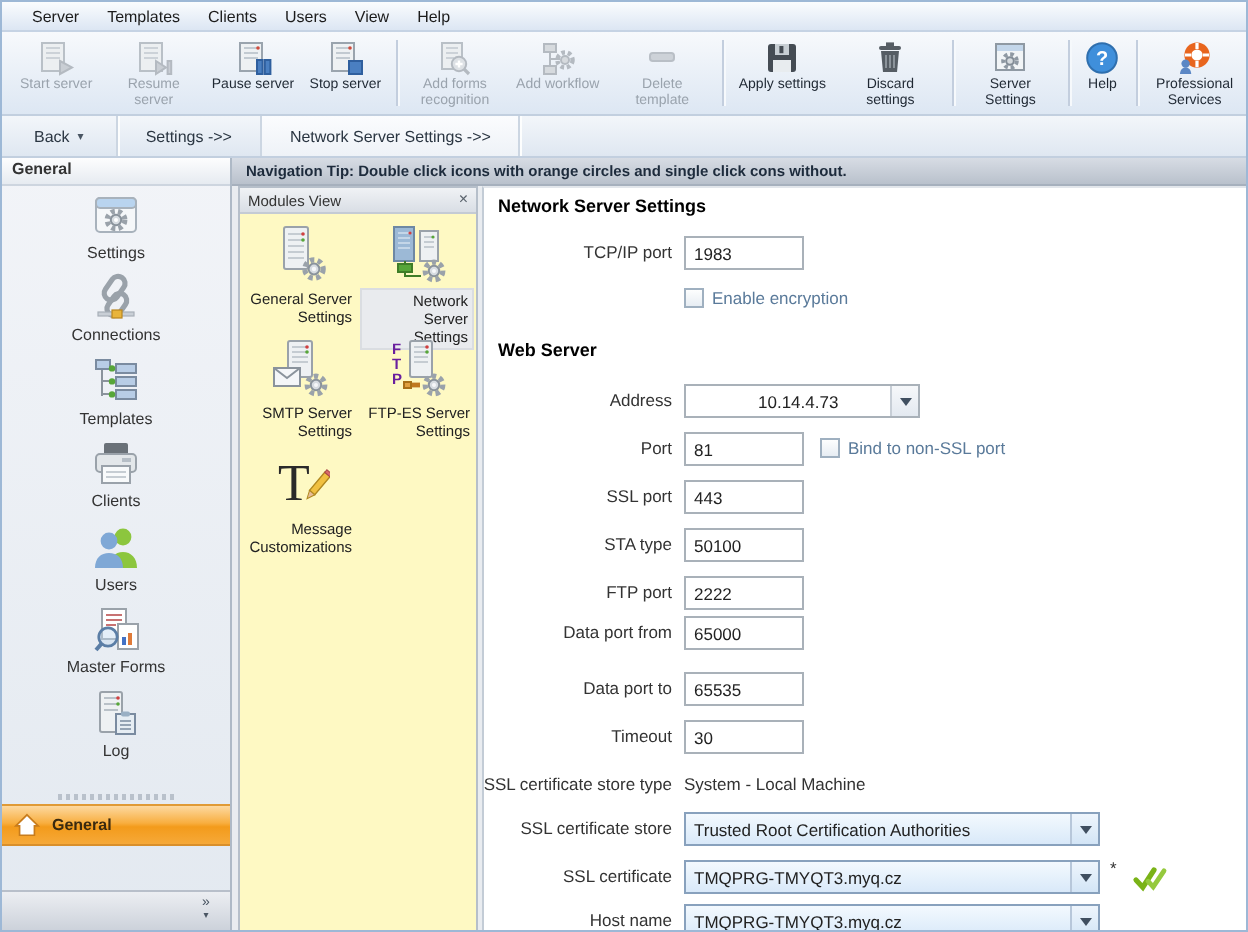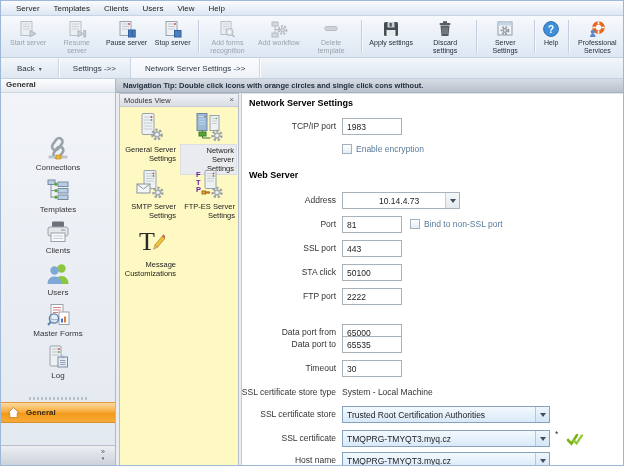--- a/index.html
+++ b/index.html
@@ -233,20 +233,30 @@
       <span>Settings -&gt;&gt;</span>
     </div>
     <div class="bbtn current">
       <span>Network Server Settings -&gt;&gt;</span>
     </div>
   </div>
 
   <div class="sidebar">
     <div class="side-header">General</div>
 
+    <div class="side-item" style="top:16px">
+      <svg class="sicon" viewBox="0 0 26 26">
+          <rect x="3" y="4" width="20" height="17" rx="2" fill="#f5f7f9" stroke="#a8b2bc"></rect>
+          <rect x="3" y="4" width="20" height="5" rx="2" fill="#b9d4ef" stroke="#a8b2bc"></rect>
+          <circle cx="13" cy="15" r="4.4" fill="none" stroke="#9aa2aa" stroke-width="2.6" stroke-dasharray="2 1.6"></circle>
+          <circle cx="13" cy="15" r="2.6" fill="#d7dce1" stroke="#8a939c"></circle>
+          <circle cx="13" cy="15" r="1" fill="#fff"></circle>
+        </svg>
+      <span class="slabel">Settings</span>
+    </div>
     <div class="side-item" style="top:57px">
       <svg class="sicon" viewBox="0 0 26 26">
           <g stroke="#9aa2aa" stroke-width="2.6" fill="none">
             <rect x="9" y="2" width="7" height="13" rx="3.5" transform="rotate(35 13 8)"></rect>
             <rect x="10" y="10" width="7" height="12" rx="3.5" transform="rotate(35 13 16)"></rect>
           </g>
           <rect x="4" y="20" width="18" height="2" fill="#c9cfd6" stroke="#a8b0b8" stroke-width="0.6"></rect>
           <rect x="11" y="19" width="5" height="4" fill="#e8b43c" stroke="#b9861e" stroke-width="0.6"></rect>
         </svg>
       <span class="slabel">Connections</span>
@@ -453,30 +463,30 @@
       <span class="checkbox" style="left:168px"></span>
       <span class="cblabel" style="left:182px">Bind to non-SSL port</span>
     </div>
 
     <div class="frow" style="top:146px">
       <span class="flabel">SSL port</span>
       <input class="tinput" type="text" value="443" style="">
     </div>
 
     <div class="frow" style="top:170px">
-      <span class="flabel">STA click</span>
+      <span class="flabel">STA type</span>
       <input class="tinput" type="text" value="50100" style="">
     </div>
 
     <div class="frow" style="top:194px">
       <span class="flabel">FTP port</span>
       <input class="tinput" type="text" value="2222" style="">
     </div>
 
-    <div class="frow" style="top:230px">
+    <div class="frow" style="top:214px">
       <span class="flabel">Data port from</span>
       <input class="tinput" type="text" value="65000" style="">
     </div>
 
     <div class="frow" style="top:242px">
       <span class="flabel">Data port to</span>
       <input class="tinput" type="text" value="65535" style="">
     </div>
 
     <div class="frow" style="top:266px">

